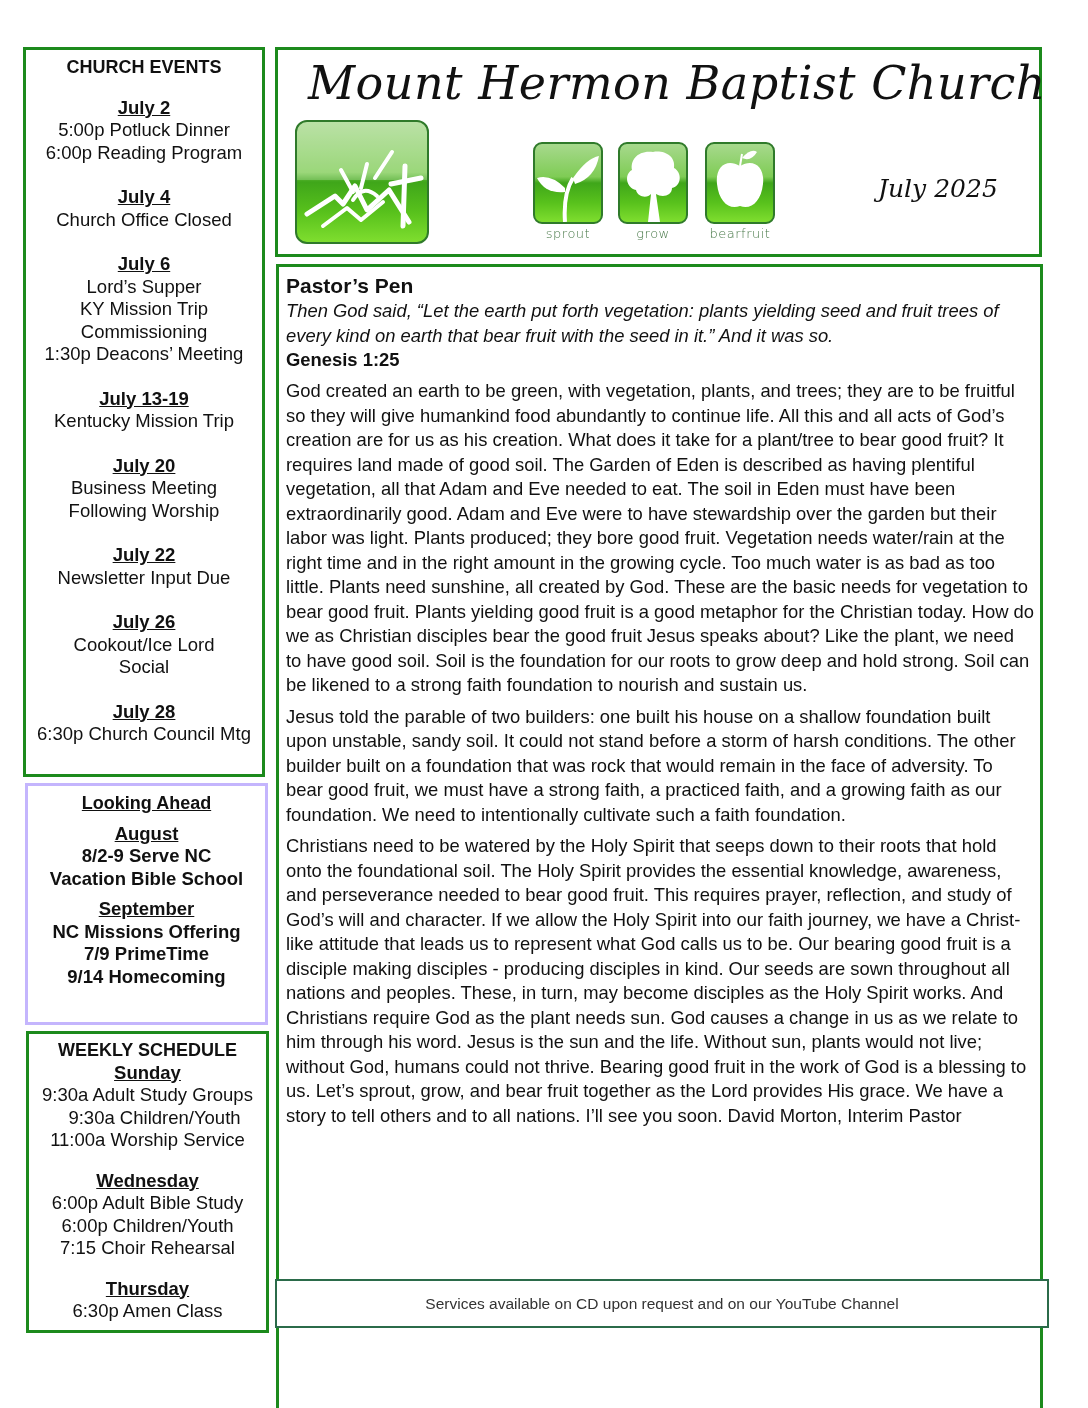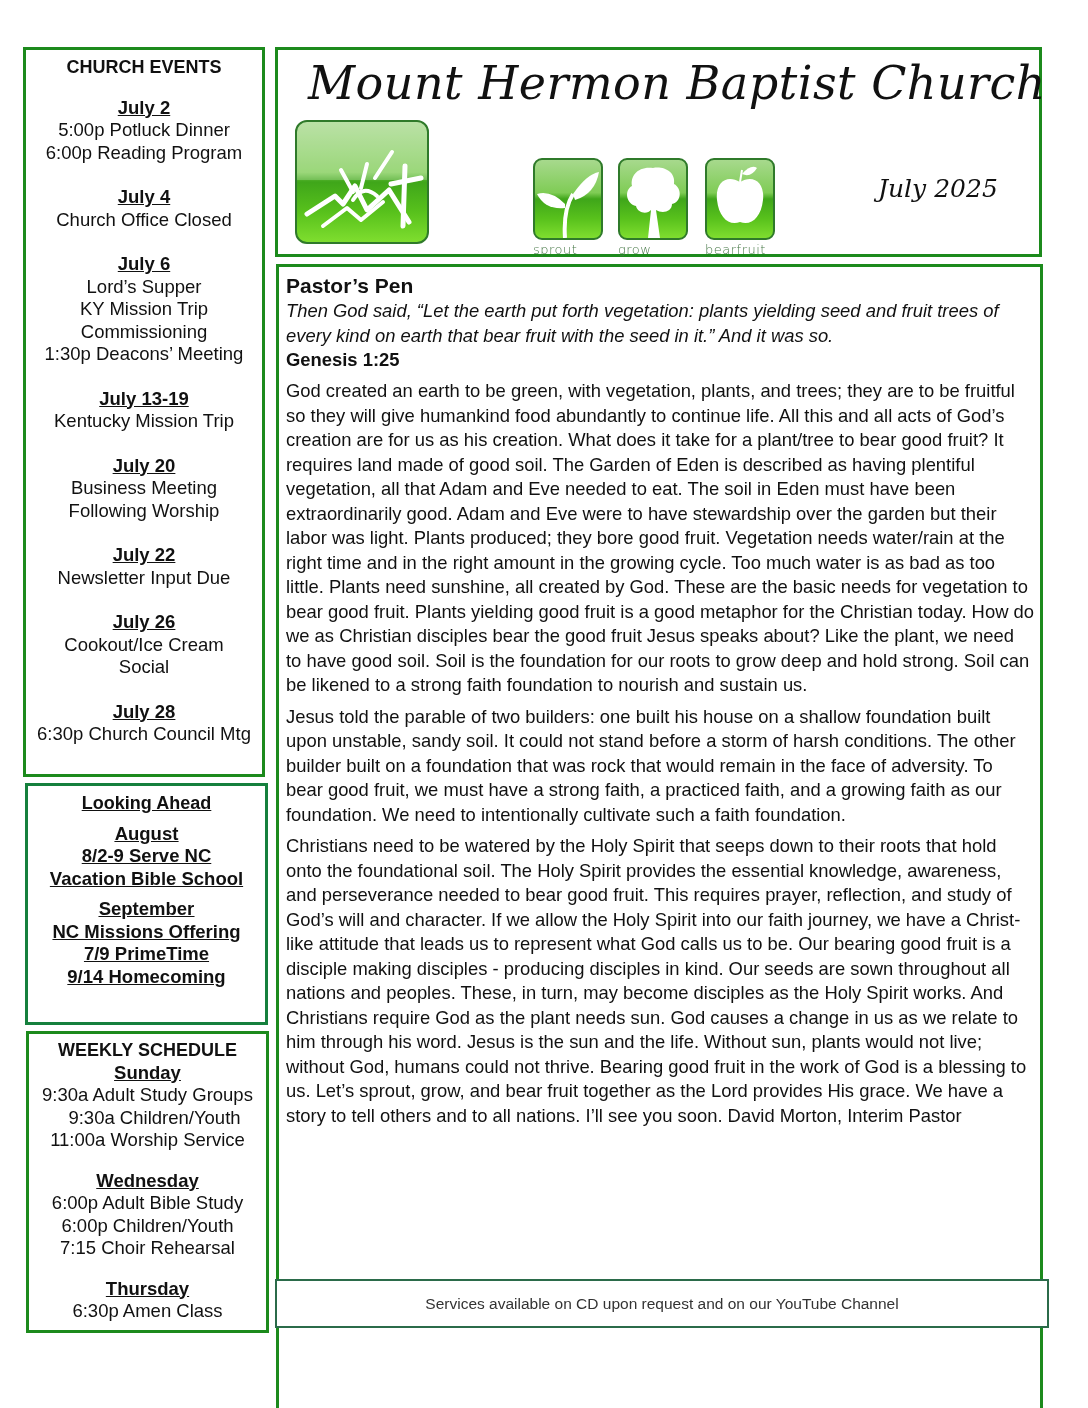--- a/index.html
+++ b/index.html
@@ -1,19 +1,19 @@
 <!DOCTYPE html>
 <html><head>
 <meta charset="utf-8">
 <style>
   html, body { margin: 0; padding: 0; background: #ffffff; }
   body { width: 1088px; height: 1408px; position: relative; overflow: hidden; font-family: "Liberation Sans", sans-serif; color: #111; }
   .box { position: absolute; box-sizing: border-box; background: #fff; }
   .g { border: 3px solid #1c8a1c; }
-  .gd { border: 3px solid #15803d; text-decoration: underline; }
+  .gd { border: 3px solid #c4b5fd; }
   .gf { border: 2px solid #2b6b4a; }
 
   
   .left { text-align: center; font-size: 18.5px; line-height: 22.5px; }
   .left .h { font-weight: bold; font-size: 18px; }
   .left .d { font-weight: bold; text-decoration: underline; margin-top: 22px; }
   .left .d.first { margin-top: 18px; }
   .left .l { white-space: nowrap; }
 
   #events { left: 23px; top: 47px; width: 242px; height: 730px; padding-top: 6px; }
@@ -24,21 +24,21 @@
   #weekly { left: 26px; top: 1031px; width: 243px; height: 302px; padding-top: 5px; }
   #weekly .d { margin-top: 18px; }
   #weekly .d.first { margin-top: 0; }
 
   
   #header { left: 275px; top: 47px; width: 767px; height: 210px; }
   #title { position: absolute; left: 30px; top: 6px; font-family: "DejaVu Serif", serif; font-style: italic; font-size: 46px; letter-spacing: 0.5px; color: #111; white-space: nowrap; }
   #issue-date { position: absolute; left: 600px; top: 124px; font-family: "DejaVu Serif", serif; font-style: italic; font-size: 25px; color: #111; }
   .tile { position: absolute; border-radius: 9px; border: 2px solid #2f7a2a; background: linear-gradient(to bottom, #a7d98d 0%, #7fcc55 42%, #3fa61a 50%, #58c11c 75%, #7fde2f 100%); box-sizing: border-box; overflow: hidden; }
   #logo { left: 17px; top: 70px; width: 134px; height: 124px; border-radius: 12px; }
-  .icon-wrap { position: absolute; top: 92px; width: 70px; text-align: left; margin-top: 16px; }
+  .icon-wrap { position: absolute; top: 92px; width: 70px; text-align: center; }
   .icon-wrap .tile { position: relative; width: 70px; height: 82px; }
   .icon-label { font-family: "DejaVu Sans", sans-serif; font-size: 13px; color: #4a7a4a; letter-spacing: 0.5px; margin-top: 2px; font-weight: 300; }
 
   
   #article { left: 276px; top: 264px; width: 767px; height: 1264px; padding: 6px 6px 0 7px; }
   #article h1 { font-size: 21px; font-weight: bold; margin: 0; line-height: 26px; }
   #scripture { font-style: italic; font-size: 18.4px; line-height: 24.5px; margin: 0; }
   #scripture-ref { font-weight: bold; font-size: 18.4px; line-height: 24px; margin: 0 0 7px 0; }
   .para { font-size: 18.4px; line-height: 24.5px; margin: 0 0 7px 0; }
 
@@ -68,21 +68,21 @@
   <div class="l">Kentucky Mission Trip</div>
 
   <div class="d">July 20</div>
   <div class="l">Business Meeting</div>
   <div class="l">Following Worship</div>
 
   <div class="d">July 22</div>
   <div class="l">Newsletter Input Due</div>
 
   <div class="d">July 26</div>
-  <div class="l">Cookout/Ice Cream</div>
+  <div class="l">Cookout/Ice Lord</div>
   <div class="l">Social</div>
 
   <div class="d">July 28</div>
   <div class="l">6:30p Church Council Mtg</div>
 </div>
 
 <div id="ahead" class="box gd left">
   <div class="h" style="text-decoration: underline;">Looking Ahead</div>
   <div class="d first">August</div>
   <div class="l b">8/2-9 Serve NC</div>

